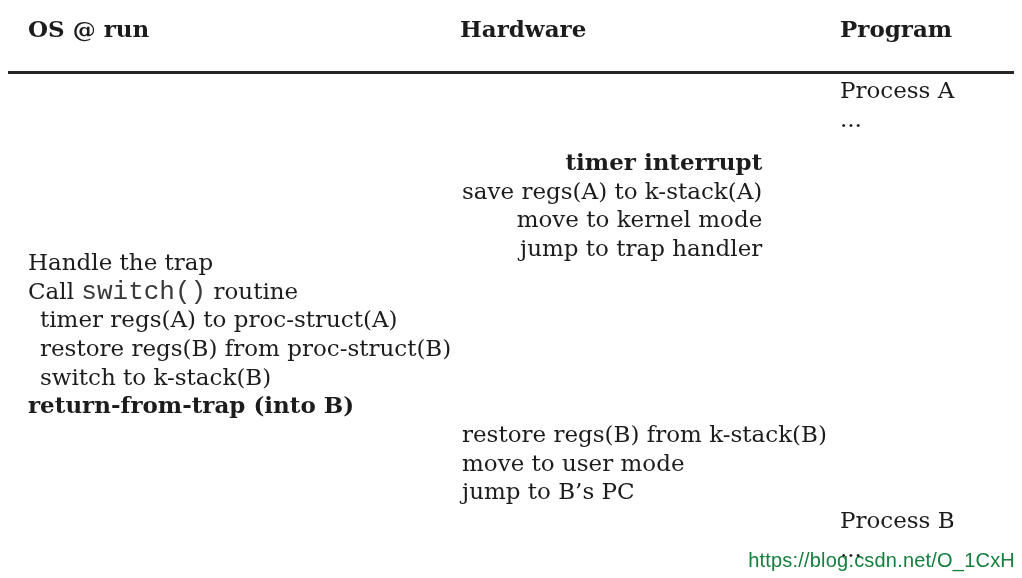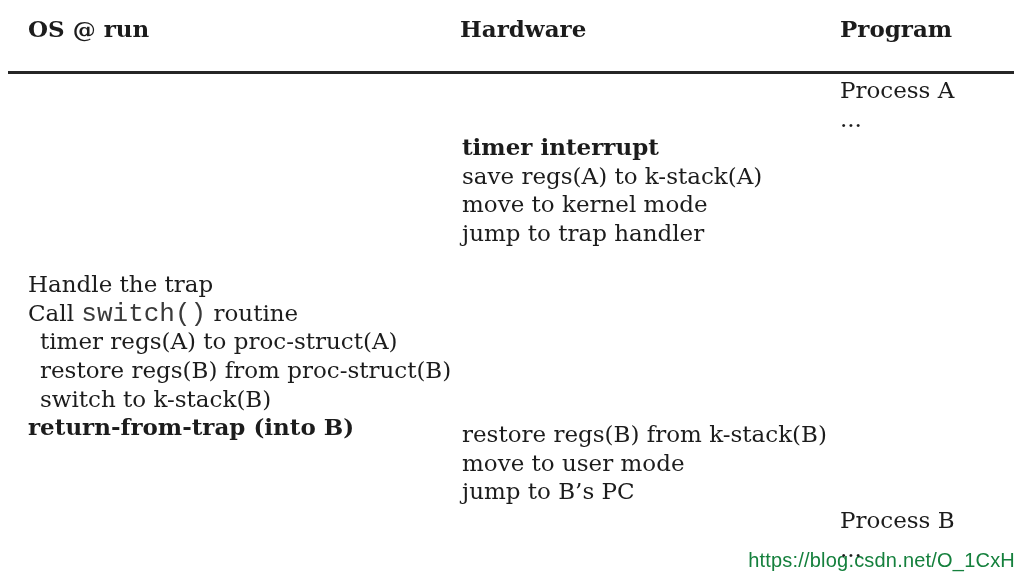--- a/index.html
+++ b/index.html
@@ -44,22 +44,22 @@
     line-height: 28.7px;
   }
   .bold { font-weight: bold; }
   .ind  { padding-left: 12px; }
   .mono {
     font-family: "Liberation Mono", "DejaVu Sans Mono", monospace;
     font-size: 26px;
     color: #3a3a3a;
   }
   .blk-prog-a { left: 840px; top: 76px; }
-  .blk-hw-1   { left: 462px; top: 133px; }
-  .blk-os     { left: 28px;  top: 248px; margin-top: 22px; }
+  .blk-hw-1   { left: 462px; top: 148px; text-align: right; }
+  .blk-os     { left: 28px;  top: 248px; }
   .blk-hw-2   { left: 462px; top: 420px; }
   .blk-prog-b { left: 840px; top: 506px; }
   .watermark {
     position: absolute;
     right: 7px;
     top: 549px;
     font-family: "Liberation Sans", "DejaVu Sans", sans-serif;
     font-size: 20px;
     color: #15803d;
     letter-spacing: 0.2px;

